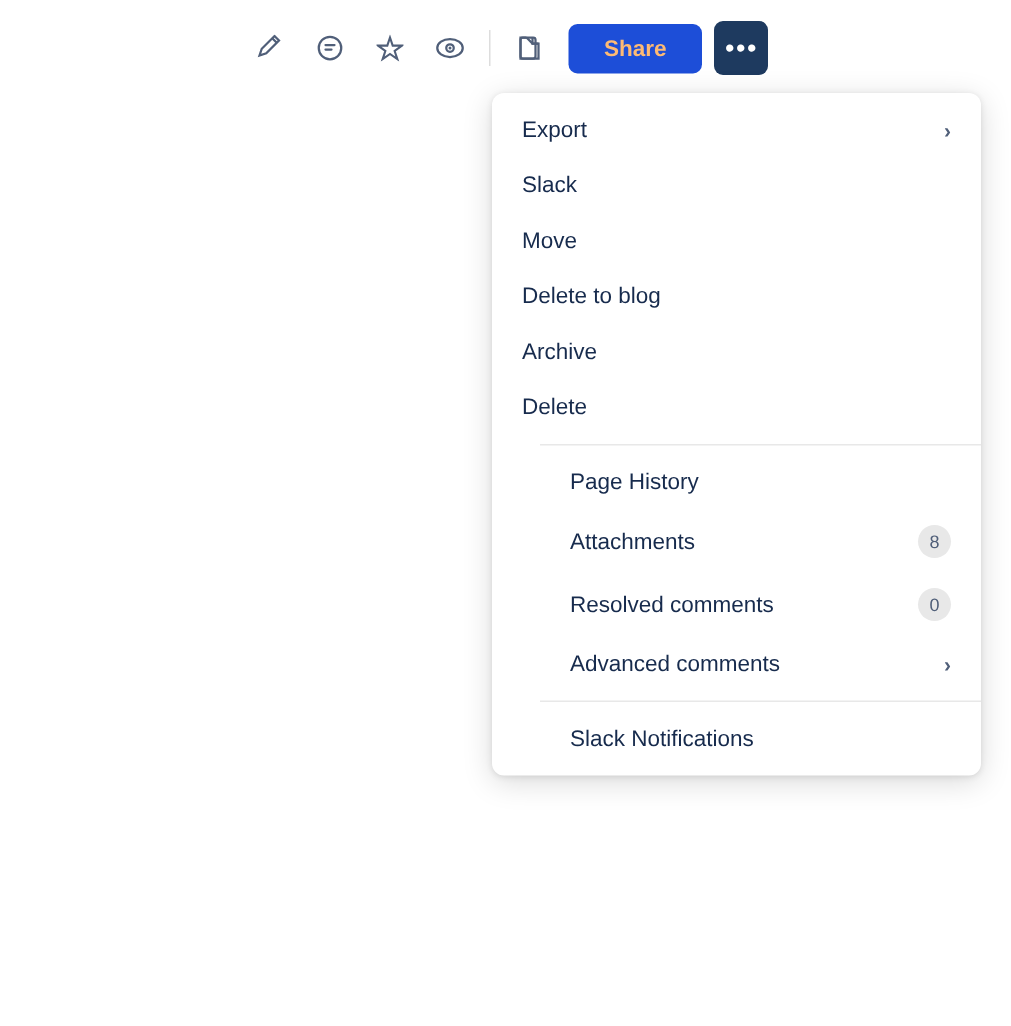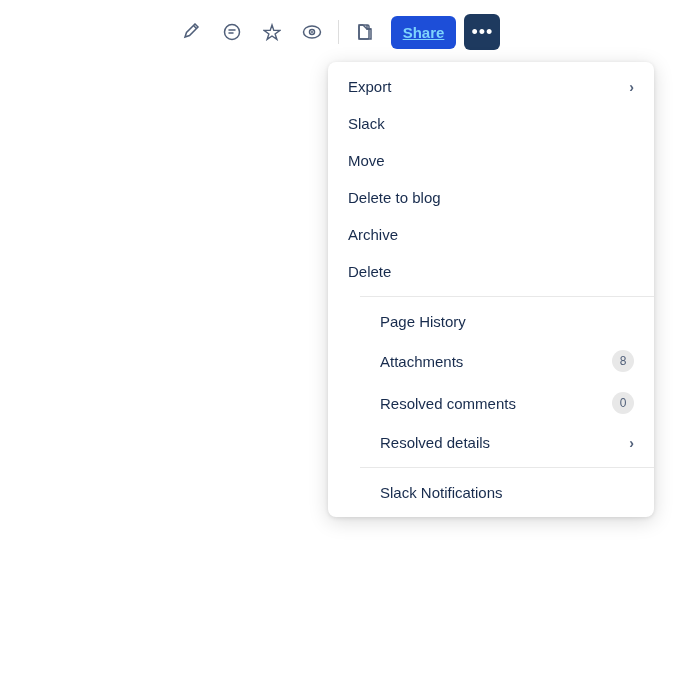--- a/index.html
+++ b/index.html
@@ -50,28 +50,27 @@
 
     .toolbar-divider {
       width: 1px;
       height: 24px;
       background: #ddd;
       margin: 0 4px;
     }
 
     .share-button {
       background: #1D4ED8;
-      color: #7dd3fc;
+      color: #fdba74;
       border: none;
       border-radius: 6px;
-      padding: 8px 12px;
+      padding: 8px 24px;
       font-size: 15px;
       font-weight: 600;
       cursor: pointer;
-      text-decoration: underline;
     }
 
     .more-button {
       background: #1e3a5f;
       color: white;
       border: none;
       border-radius: 6px;
       width: 36px;
       height: 36px;
       display: flex;
@@ -209,21 +208,21 @@
     </div>
     <div class="menu-item">
       <span class="menu-item-label">Attachments</span>
       <span class="menu-item-badge">8</span>
     </div>
     <div class="menu-item">
       <span class="menu-item-label">Resolved comments</span>
       <span class="menu-item-badge">0</span>
     </div>
     <div class="menu-item">
-      <span class="menu-item-label">Resolved details</span>
+      <span class="menu-item-label">Advanced comments</span>
       <span class="menu-item-arrow">›</span>
     </div>
   </div>
 
   <div class="menu-section">
     <div class="menu-item">
       <span class="menu-item-label">Slack Notifications</span>
     </div>
   </div>
 </div>

